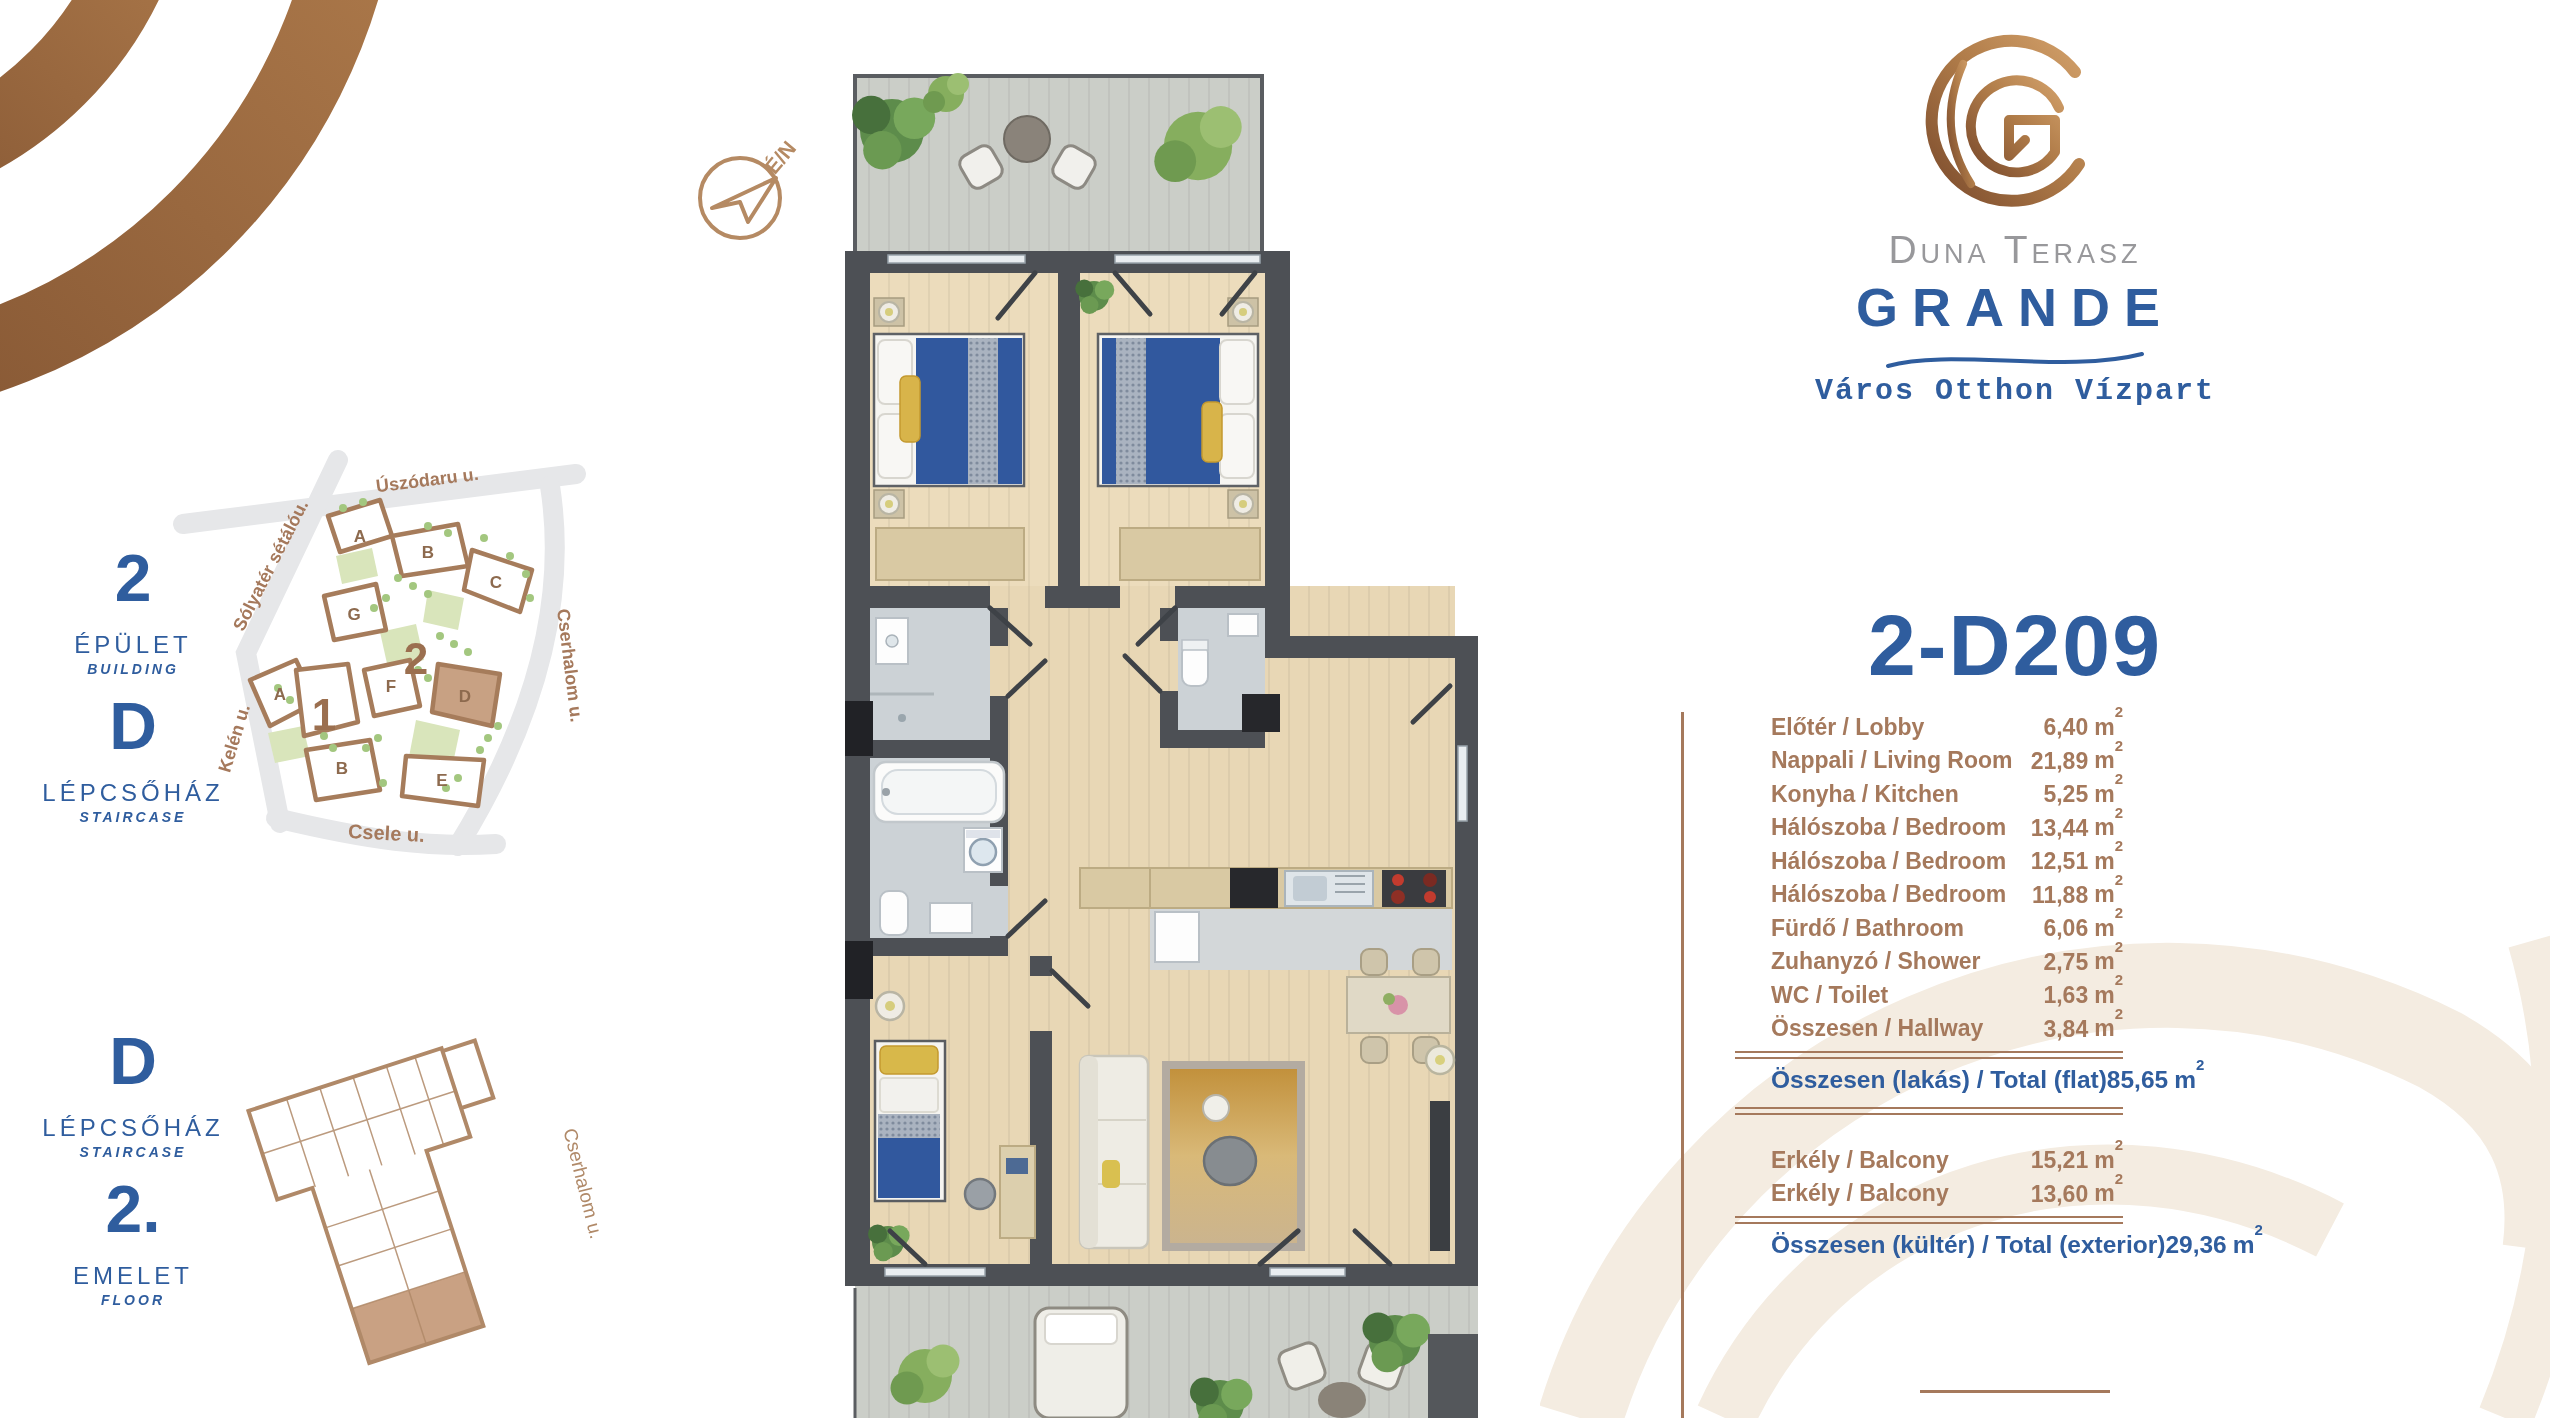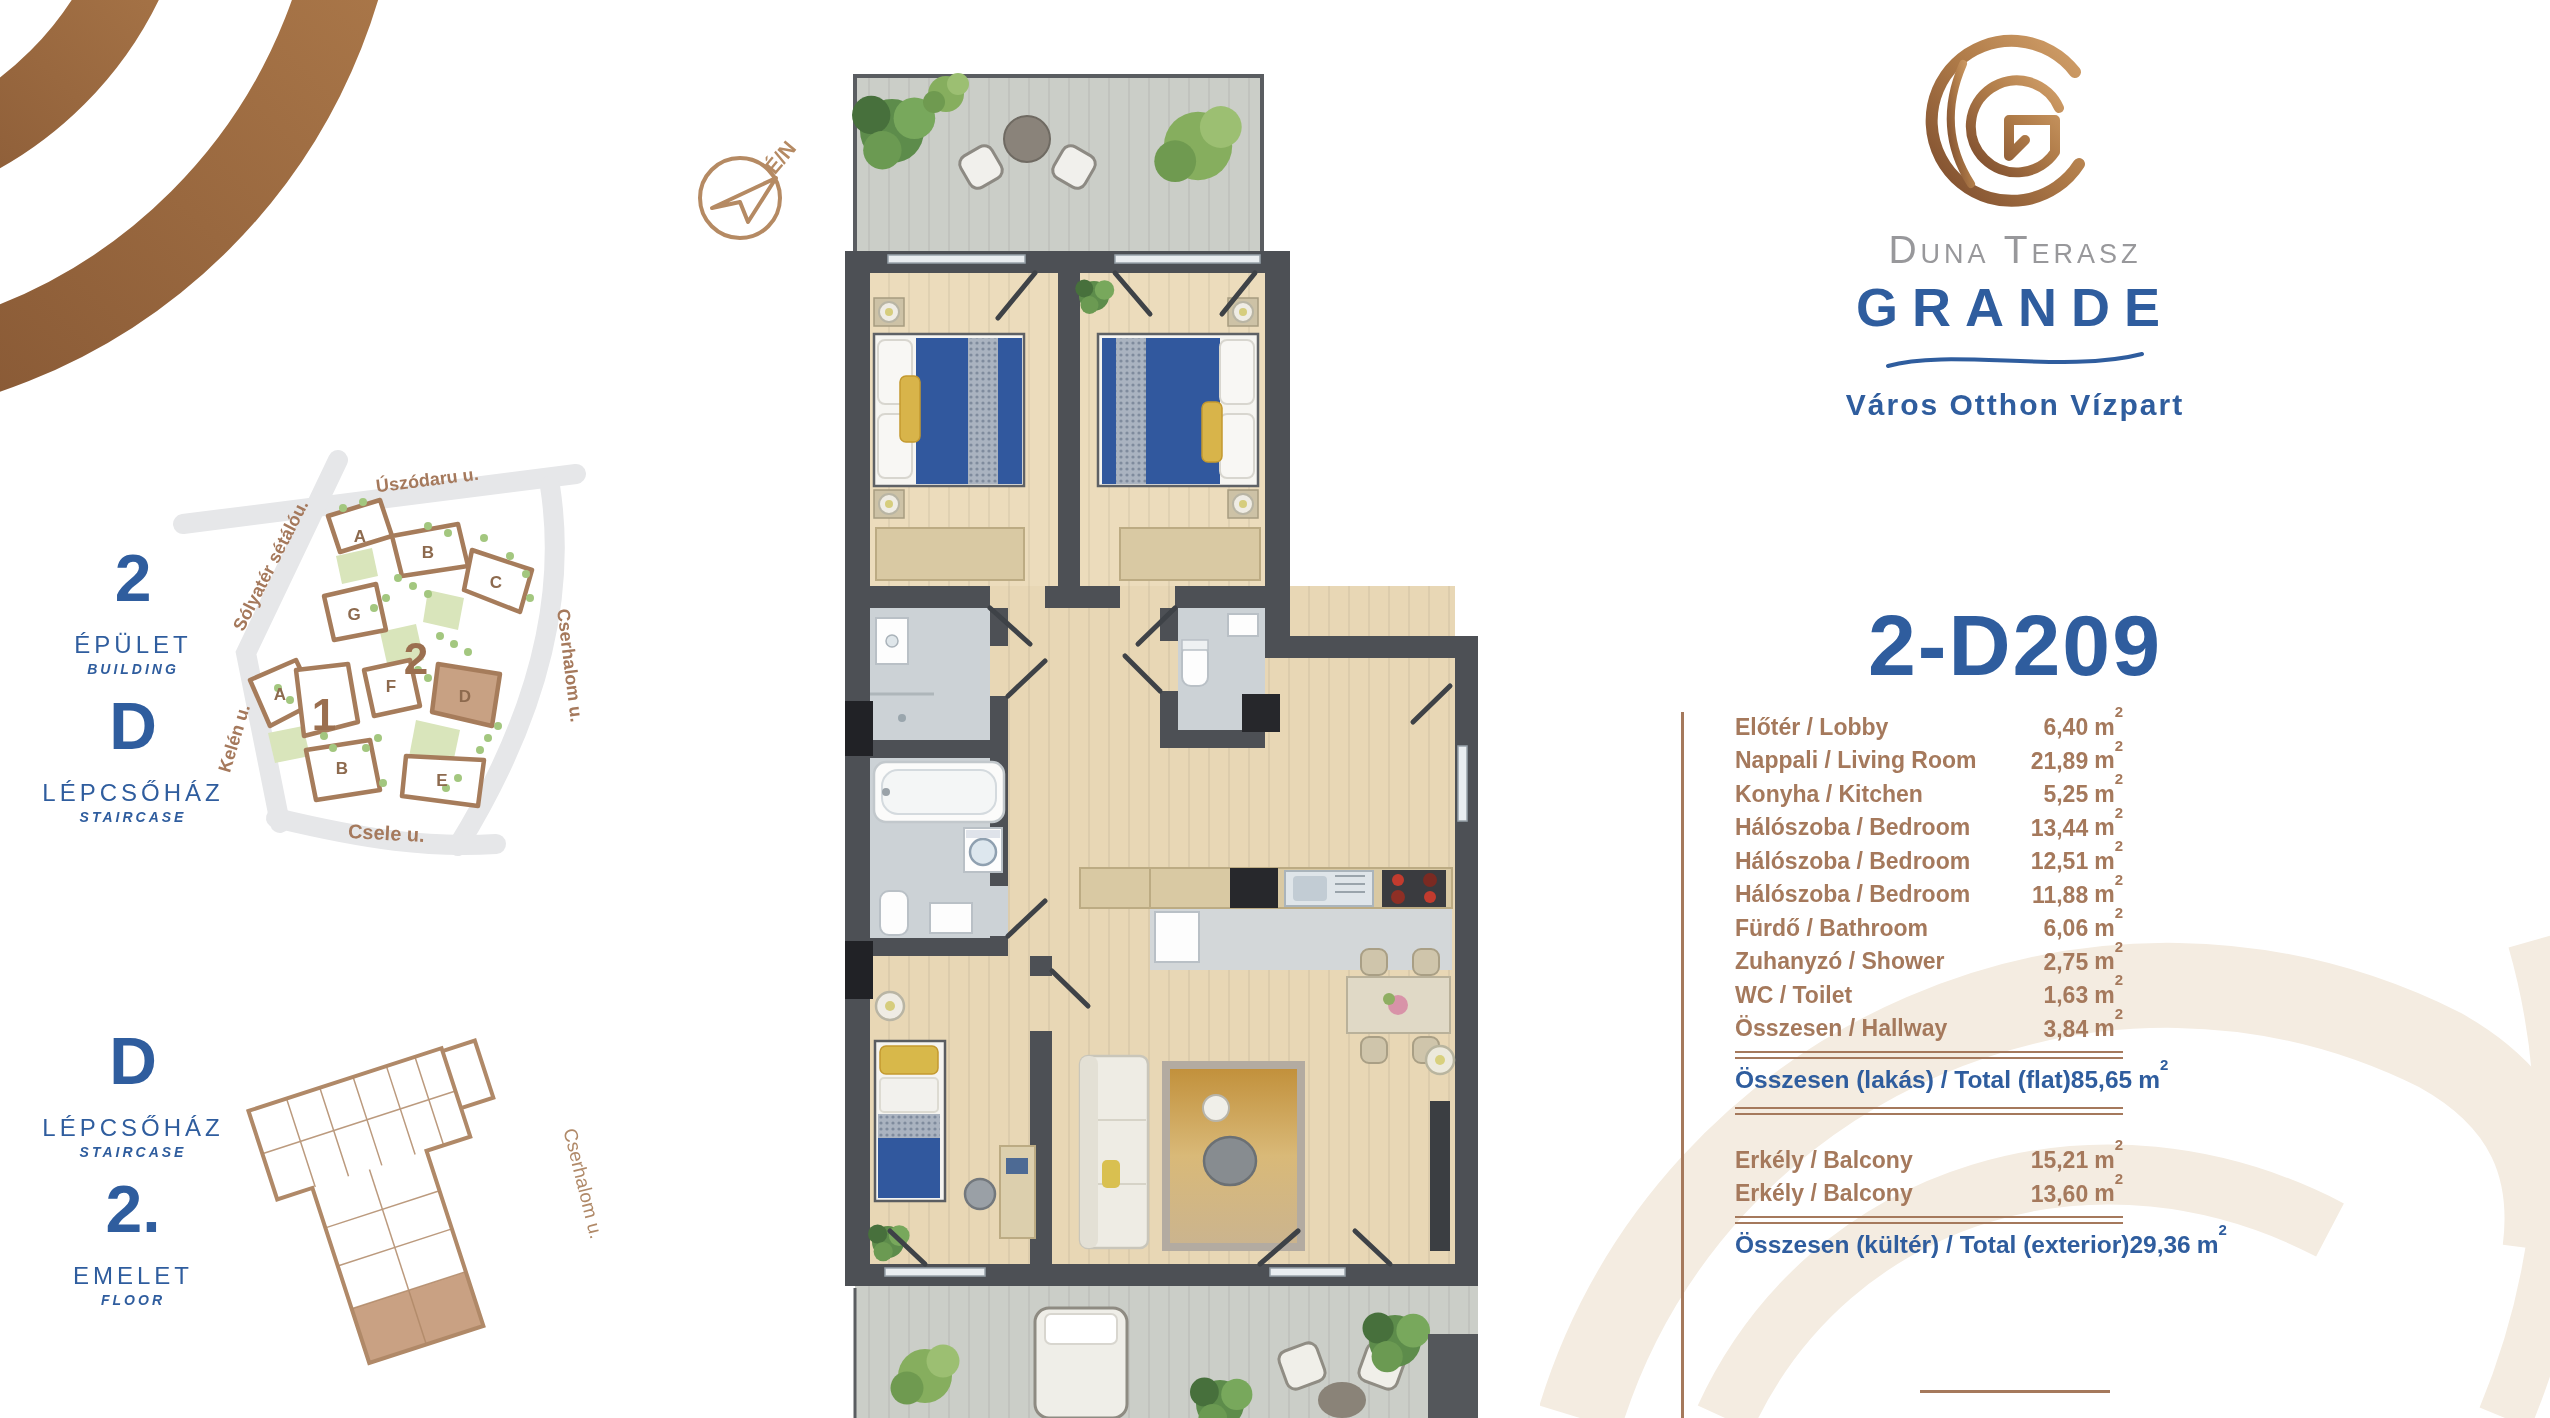--- a/index.html
+++ b/index.html
@@ -14,21 +14,21 @@
   
   .brand-col{left:1765px;width:500px;text-align:center;}
   .brand-name1{font-size:39px;color:#98989b;font-variant:small-caps;letter-spacing:4px;}
   .brand-name2{font-size:54px;color:#2f5d9e;font-weight:800;letter-spacing:14px;margin-top:4px;}
   .brand-tag{font-size:30px;color:#2f5d9e;font-weight:700;letter-spacing:2px;}
   .unit-title{font-size:86px;color:#2f5d9e;font-weight:700;letter-spacing:2px;}
   
   .tbl{left:1735px;top:712px;width:388px;color:#a5795c;}
   .trow{display:flex;justify-content:space-between;align-items:baseline;height:33.5px;
         font-size:23px;font-weight:700;white-space:nowrap;}
-  .trow .rlabel{text-align:center;}
+  .trow .rlabel{text-align:center;margin-left:36px;}
   .rval{text-align:right;}
   .msup{font-size:15px;position:relative;top:-9px;font-weight:700;}
   .mu{margin-left:6px;}
   .ddouble{height:4px;border-top:2.5px solid #a5795c;border-bottom:2.5px solid #a5795c;margin:4px 0 6px 0;}
   .total-row{color:#2f5d9e;font-size:24.5px;height:38px;}
   .spacer22{height:24px;}
   .vline{left:1681px;top:712px;width:3px;height:706px;background:#a5795c;}
   .footline{left:1920px;top:1390px;width:190px;height:3px;background:#a5795c;}
   svg text{font-family:"Liberation Sans", sans-serif;}
 </style>
@@ -425,21 +425,21 @@
       </defs>
       <path d="M 80,22 A 40,40 0 1 0 82,68" fill="none" stroke="url(#copperG)" stroke-width="6" stroke-linecap="round"></path>
       <path d="M 24,18 Q 10,50 28,78" fill="none" stroke="url(#copperG)" stroke-width="4" stroke-linecap="round"></path>
       <path d="M 72,40 A 23,23 0 1 0 70,62 L 70,46 L 47,46 L 47,64 L 55,56" fill="none" stroke="url(#copperG)" stroke-width="5" stroke-linecap="round" stroke-linejoin="round"></path>
     </svg>
     <div class="brand-name1">Duna Terasz</div>
     <div class="brand-name2">GRANDE</div>
     <svg width="270" height="28" viewBox="0 0 270 28" style="display:block;margin:8px auto 0;">
       <path d="M 8,20 C 70,2 185,28 262,8" fill="none" stroke="#2f5d9e" stroke-width="4" stroke-linecap="round"></path>
     </svg>
-    <div class="brand-tag" style="margin-top:14px;">Város Otthon Vízpart</div>
+    <div class="brand-tag" style="margin-top:0;font-family:Liberation Mono, monospace;">Város Otthon Vízpart</div>
   </div>
 
   <div class="abs brand-col unit-title" style="top:596px;">2-D209</div>
 
   <div class="abs vline"></div>
 
   <div class="abs tbl">
     <div class="trow">
       <span class="rlabel">Előtér / Lobby</span>
       <span class="rval"><span>6,40</span><span class="mu">m</span><sup class="msup">2</sup></span>

